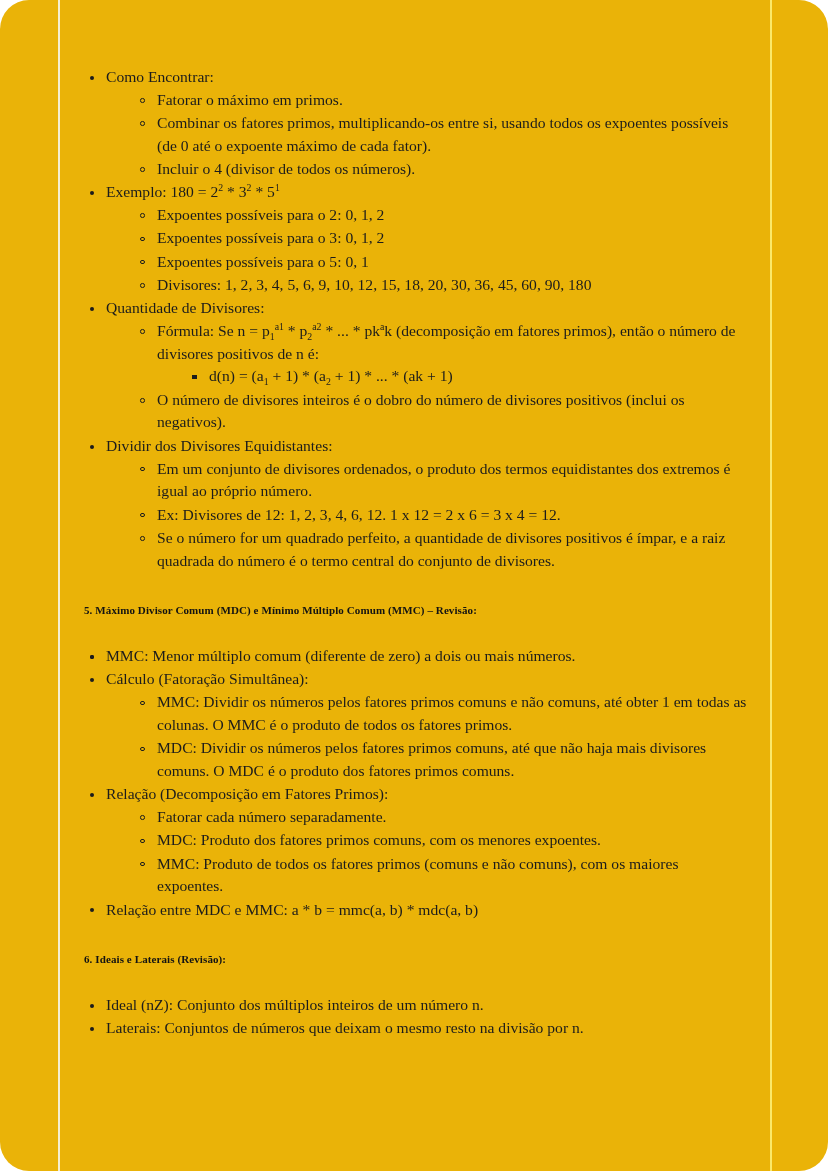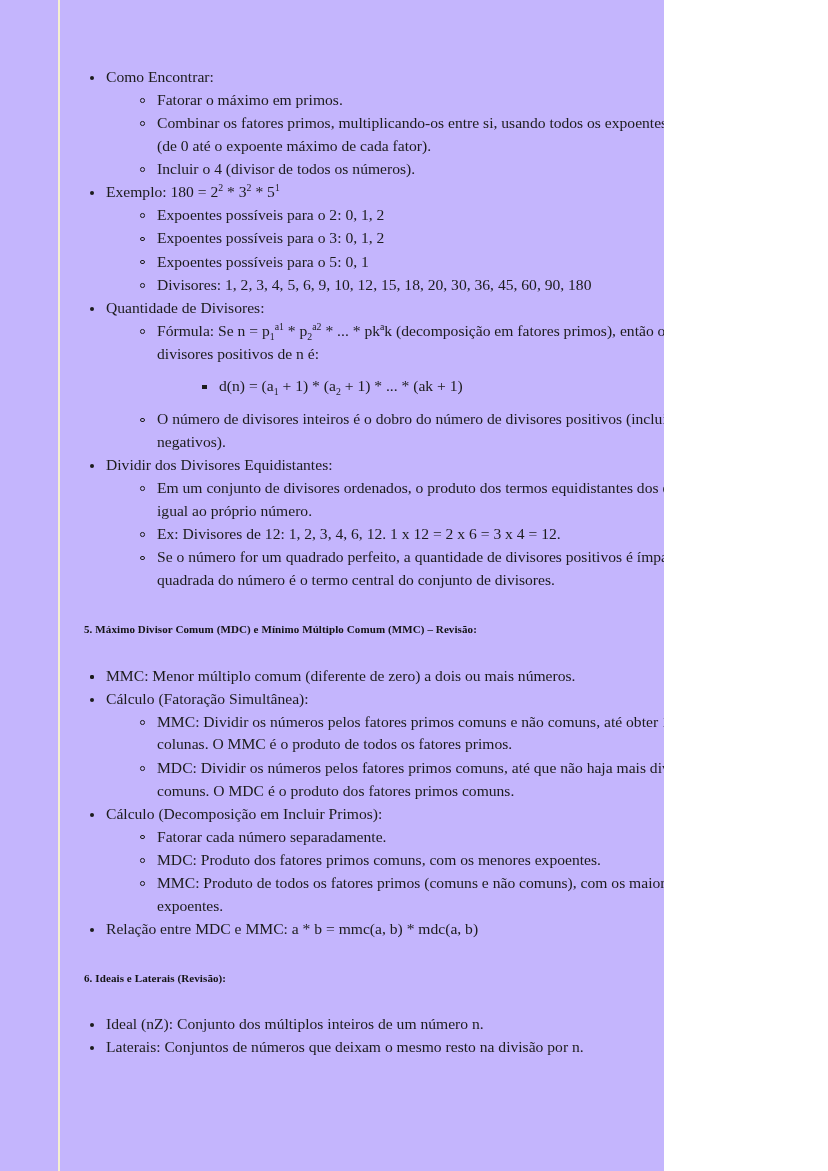--- a/index.html
+++ b/index.html
@@ -4,26 +4,27 @@
 <title>Documento - Divisores, MDC e MMC</title>
 <style>
   html, body {
     margin: 0;
     padding: 0;
     background: #ffffff;
   }
 
   .page {
     position: relative;
-    width: 664px;
+    width: 828px;
     height: 1171px;
-    background: #c4b5fd;
+    background: #eab308;
     overflow: hidden;
     font-family: "Liberation Serif", "DejaVu Serif", serif;
     color: #1c1c1c;
+    border-radius: 29px;
   }
 
   
   .rule {
     position: absolute;
     top: 0;
     bottom: 0;
     width: 2px;
   }
   .rule-left  { left: 58px;  background: #f5efd0; }
@@ -97,21 +98,21 @@
     background: transparent;
     box-sizing: border-box;
   }
 
   
   ul.lvl3 {
     margin-left: 31px;
   }
   ul.lvl3 > li {
     padding-left: 21px;
-    margin: 10px;
+    margin: 0;
     font-family: Liberation Serif, serif;
   }
   ul.lvl3 > li > .bullet {
     position: absolute;
     left: 4px;
     top: 0.60em;
     width: 4.5px;
     height: 4.5px;
     background: #1c1c1c;
   }
@@ -238,21 +239,21 @@
             <span class="txt">MMC: Dividir os números pelos fatores primos comuns e não comuns, até obter 1 em todas as colunas. O MMC é o produto de todos os fatores primos.</span>
           </li>
           <li>
             <span class="bullet"></span>
             <span class="txt">MDC: Dividir os números pelos fatores primos comuns, até que não haja mais divisores comuns. O MDC é o produto dos fatores primos comuns.</span>
           </li>
         </ul>
       </li>
       <li>
         <span class="bullet"></span>
-        <span class="txt">Cálculo (Decomposição em Incluir Primos):</span>
+        <span class="txt">Relação (Decomposição em Fatores Primos):</span>
         <ul class="lvl2">
           <li>
             <span class="bullet"></span>
             <span class="txt">Fatorar cada número separadamente.</span>
           </li>
           <li>
             <span class="bullet"></span>
             <span class="txt">MDC: Produto dos fatores primos comuns, com os menores expoentes.</span>
           </li>
           <li>

